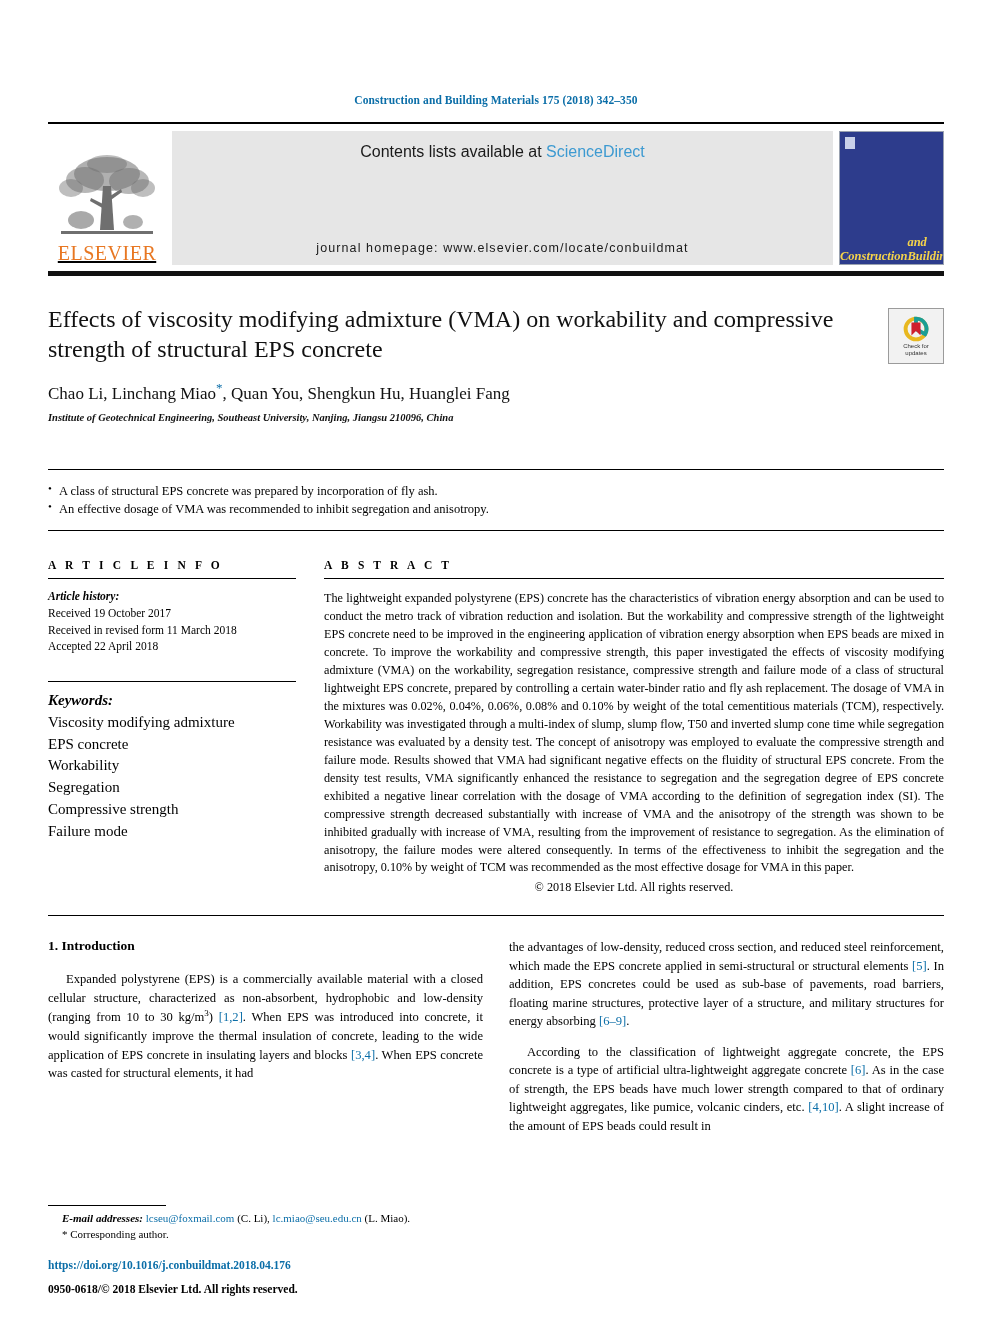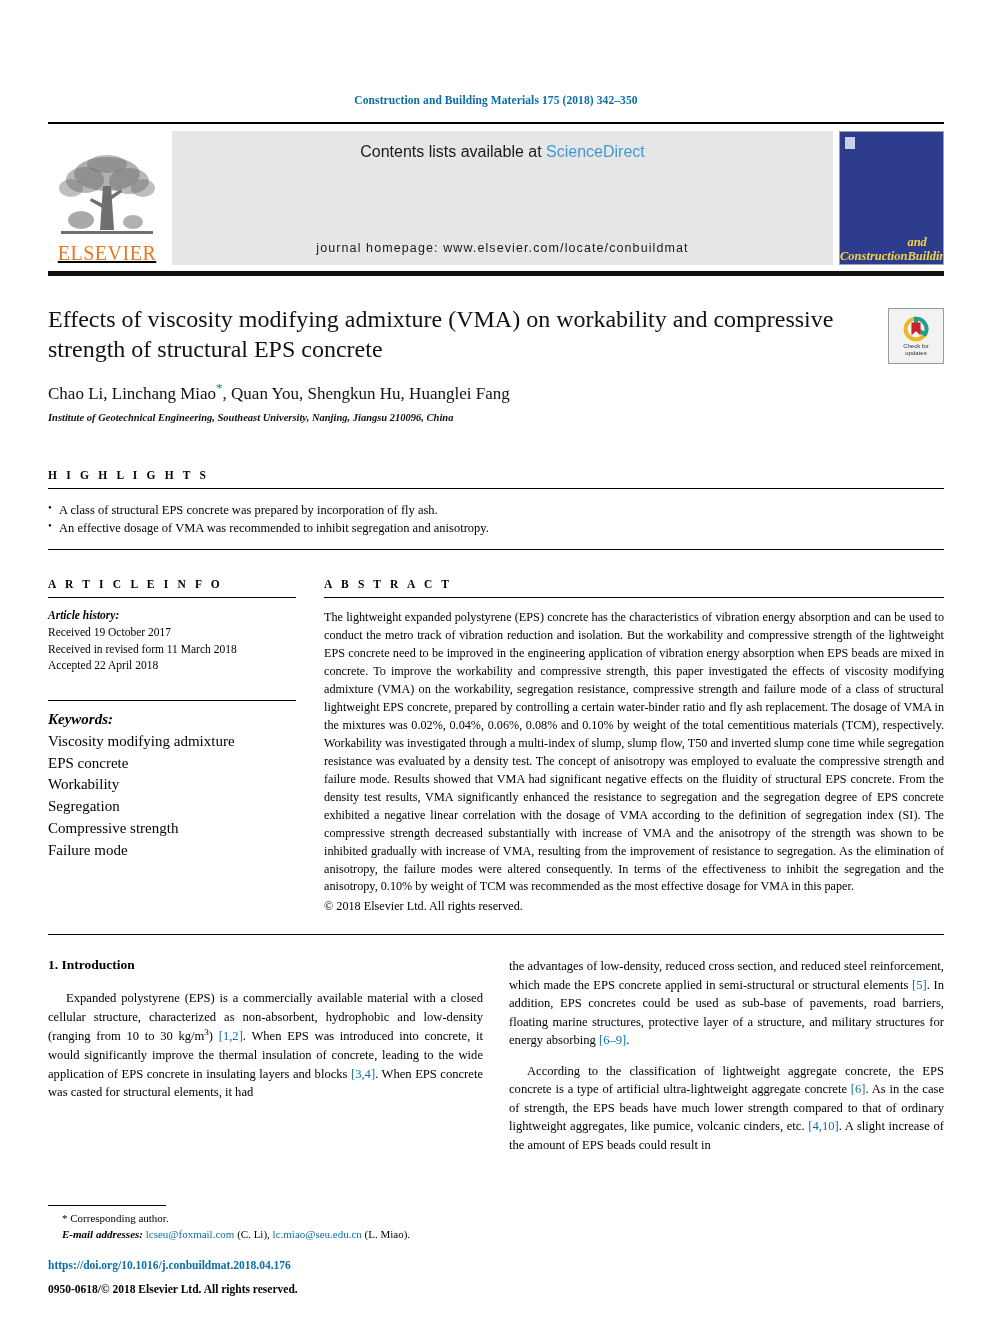--- a/index.html
+++ b/index.html
@@ -232,21 +232,21 @@
   .hist-title { font-style: italic; font-weight: bold; }
   .kw-rule { border-top: 1.5px solid #000; margin-top: 26px; }
   .kw-block { padding-top: 8px; font-size: 15px; line-height: 1.45; }
   .kw-title { font-style: italic; font-weight: bold; }
   .abs-body {
     padding-top: 11px;
     font-size: 12.2px;
     line-height: 1.47;
     text-align: justify;
   }
-  .copyright { text-align: left; margin-top: 3px; font-size: 12.2px; }
+  .copyright { text-align: center; margin-top: 3px; font-size: 12.2px; }
   .abs-end-rule { border-top: 1.5px solid #000; margin: 20px 48px 0 48px; }
 
   
   .body-cols {
     margin: 22px 48px 0 48px;
     display: flex;
     gap: 26px;
   }
   .bcol { flex: 1 1 0; }
   .intro-head {
@@ -350,21 +350,20 @@
         <path d="M13 10 h14 v20 l-7 -7 l-7 7 z" fill="#cf202e"></path>
       </svg>
       <div class="crossmark-label">
         <div>Check for</div>
         <div>updates</div>
       </div>
     </div>
   </div>
 
   <div class="highlights">
-    <div class="section-head">H I G H L I G H T S</div>
     <div class="hl-rule-top"></div>
     <ul class="hl-list">
       <li>A class of structural EPS concrete was prepared by incorporation of fly ash.</li>
       <li>An effective dosage of VMA was recommended to inhibit segregation and anisotropy.</li>
     </ul>
     <div class="hl-rule-bottom"></div>
   </div>
 
   <div class="info-abstract">
     <div class="col-info">
@@ -405,27 +404,27 @@
 
     <div class="bcol">
       <p class="bp" style="text-indent:0"><span>the advantages of low-density, reduced cross section, and reduced steel reinforcement, which made the EPS concrete applied in semi-structural or structural elements </span><span class="ref">[5]</span><span>. In addition, EPS concretes could be used as sub-base of pavements, road barriers, floating marine structures, protective layer of a structure, and military structures for energy absorbing </span><span class="ref">[6–9]</span><span>.</span></p>
       <p class="bp"><span>According to the classification of lightweight aggregate concrete, the EPS concrete is a type of artificial ultra-lightweight aggregate concrete </span><span class="ref">[6]</span><span>. As in the case of strength, the EPS beads have much lower strength compared to that of ordinary lightweight aggregates, like pumice, volcanic cinders, etc. </span><span class="ref">[4,10]</span><span>. A slight increase of the amount of EPS beads could result in</span></p>
     </div>
   </div>
 
   <div class="footer">
     <div class="foot-rule"></div>
     <div class="foot-line indent">
-      <span>*</span>
-      <span>Corresponding author.</span>
-    </div>
-    <div class="foot-line indent">
       <span style="font-style:italic;font-weight:bold">E-mail addresses:</span>
       <span class="lnk">lcseu@foxmail.com</span>
       <span>(C. Li),</span>
       <span class="lnk">lc.miao@seu.edu.cn</span>
       <span>(L. Miao).</span>
     </div>
+    <div class="foot-line indent">
+      <span>*</span>
+      <span>Corresponding author.</span>
+    </div>
     <div class="foot-doi">https://doi.org/10.1016/j.conbuildmat.2018.04.176</div>
     <div class="foot-issn">0950-0618/© 2018 Elsevier Ltd. All rights reserved.</div>
   </div>
 
 </div>
 
 </body></html>

